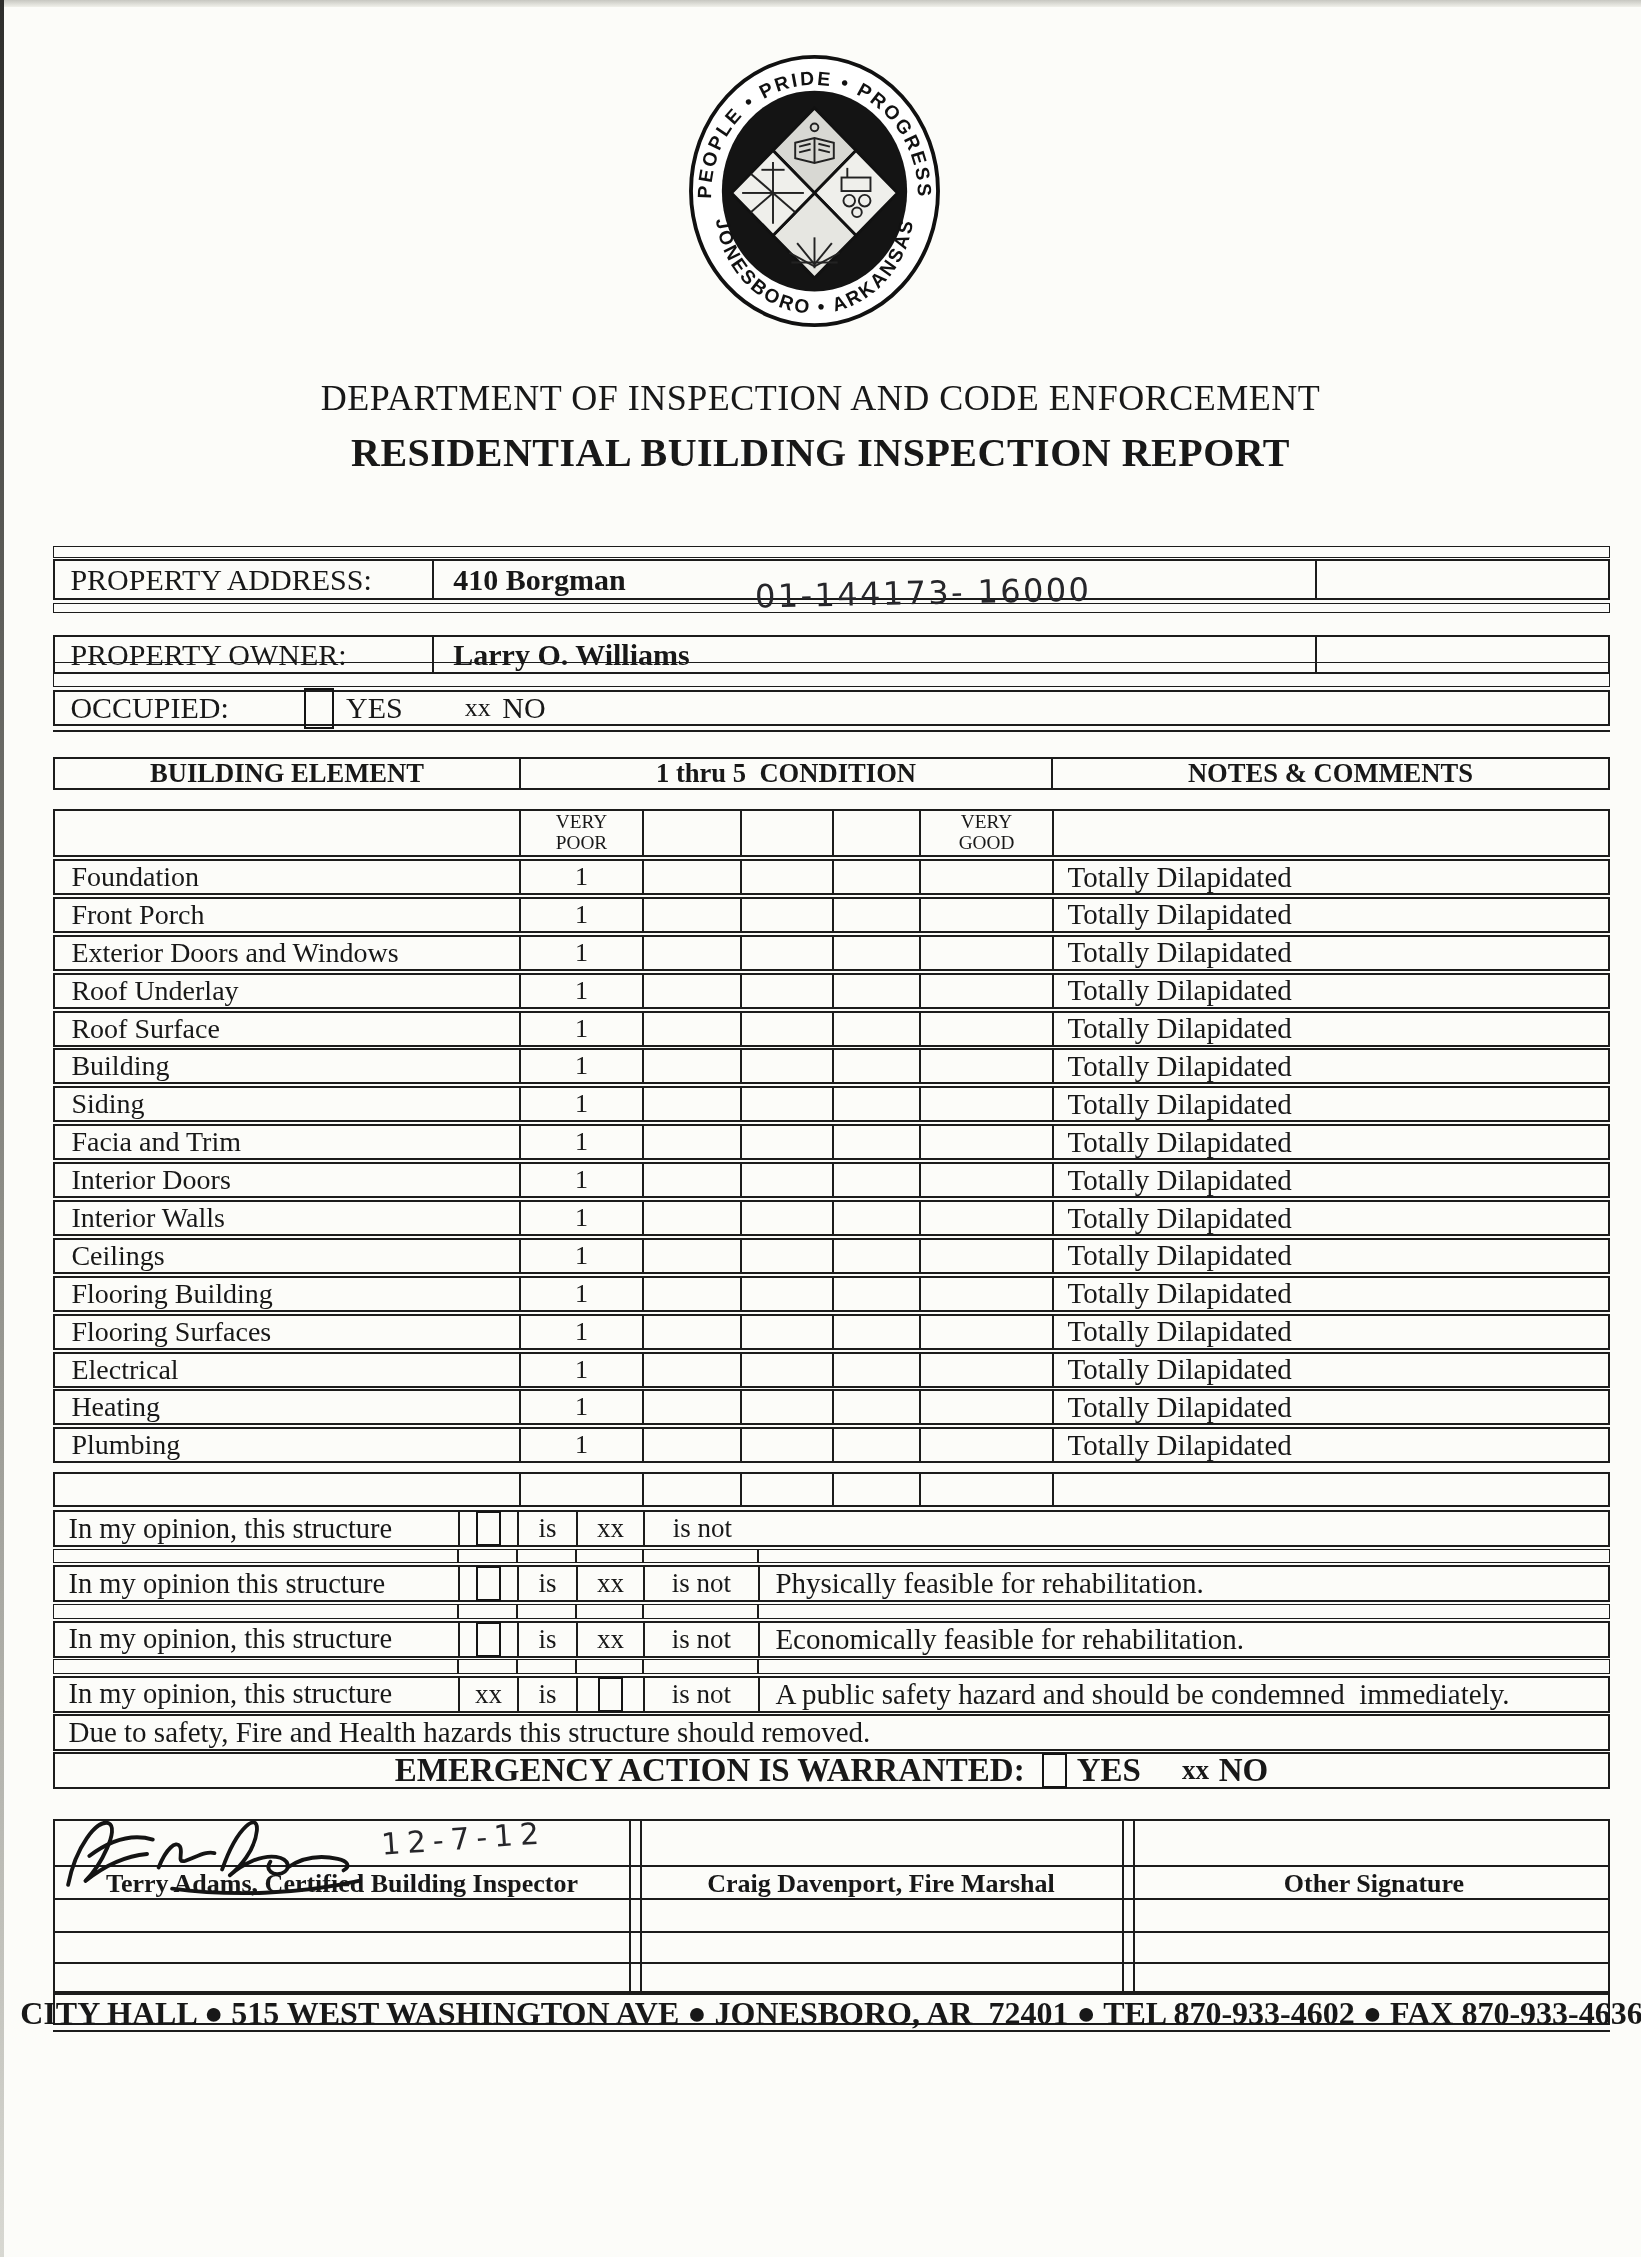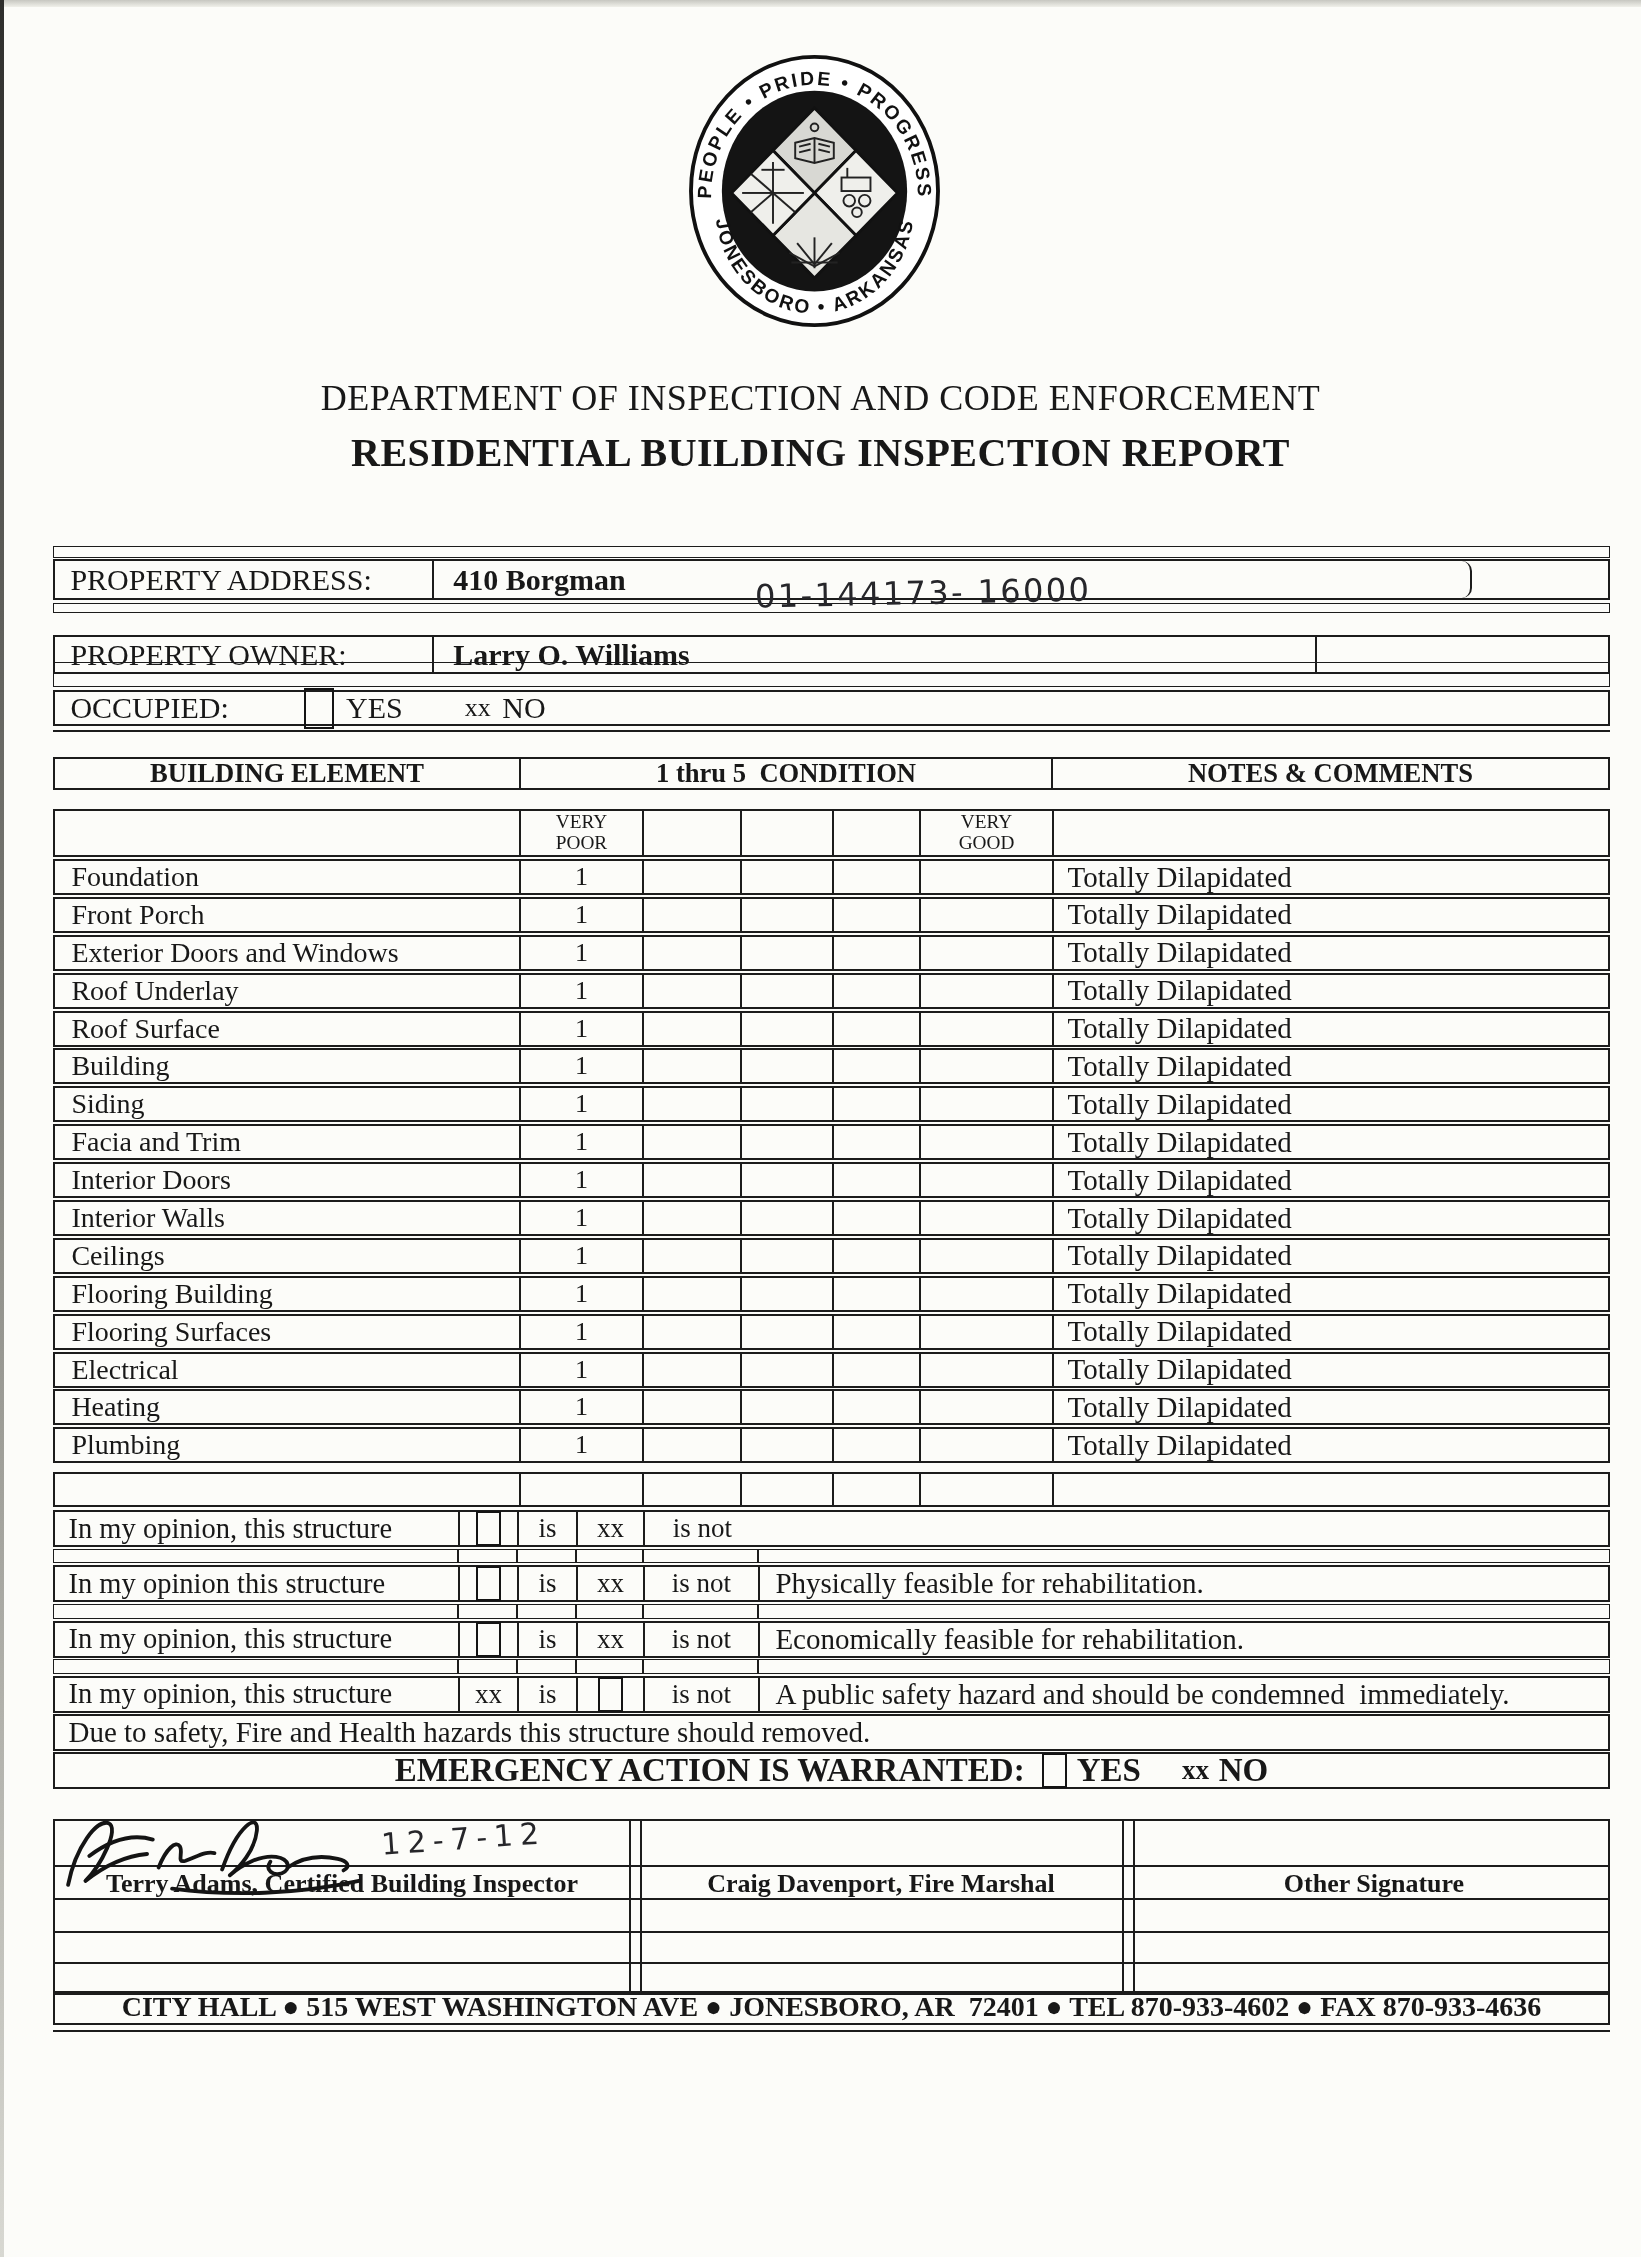--- a/index.html
+++ b/index.html
@@ -62,21 +62,21 @@
   .sig-hline{position:absolute;left:0;width:100%;border-top:2.3px solid #1c1c1c;}
   .sig-vdiv{position:absolute;top:0;height:100%;width:12.6px;box-sizing:border-box;
             border-left:2.3px solid #1c1c1c;border-right:2.3px solid #1c1c1c;}
   .sig-label{position:absolute;top:48px;transform:translateX(-50%);
              font-weight:bold;font-size:26px;white-space:pre;}
   .signature-svg{position:absolute;left:56px;top:1802px;z-index:3;pointer-events:none;}
   .hand{font-family:"DejaVu Sans",sans-serif;color:#26262a;position:absolute;z-index:3;white-space:pre;}
   .hand-parcel{left:755px;top:574px;font-size:32px;letter-spacing:2.4px;transform:rotate(-1.2deg);}
   .hand-date{left:381px;top:1821px;font-size:30px;letter-spacing:6.8px;transform:rotate(-4deg);}
   
-  .footer{justify-content:center;align-items:flex-end;display:flex;font-weight:bold;font-size:28px;white-space:pre;}
+  .footer{justify-content:center;align-items:flex-start;display:flex;font-weight:bold;font-size:32px;white-space:pre;}
 </style>
 </head>
 <body>
 
 <div class="page">
   <div class="top-band"></div>
   <div class="left-strip"></div>
 
   <svg class="seal" style="position:absolute;left:687px;top:54px;" width="255" height="276" viewBox="0 0 264 286">
     <ellipse cx="132" cy="142" rx="128" ry="139" fill="#ffffff" stroke="#111111" stroke-width="4"></ellipse>
@@ -132,21 +132,21 @@
     </text>
   </svg>
 
   <div class="dept">DEPARTMENT OF INSPECTION AND CODE ENFORCEMENT</div>
   <div class="rtitle">RESIDENTIAL BUILDING INSPECTION REPORT</div>
 
   <div class="spacer-row" style="top:546px;height:11.6px;"></div>
 
   <div class="row" style="top:559px;height:41px;">
     <div class="cell lbl" style="width:379px;text-align:right;">PROPERTY ADDRESS:</div>
-    <div class="cell val" style="width:1038px;border-radius:10px;">410 Borgman</div>
+    <div class="cell val" style="width:883px;">410 Borgman</div>
     <div class="cell" style="flex:1;"></div>
   </div>
   <div class="hand hand-parcel">01-144173- 16000</div>
   <div class="spacer-row" style="top:603px;height:9.7px;"></div>
 
   <div class="row" style="top:635px;height:39px;">
     <div class="cell lbl" style="width:379px;">PROPERTY OWNER:</div>
     <div class="cell val" style="width:883px;">Larry O. Williams</div>
     <div class="cell" style="flex:1;"></div>
   </div>

